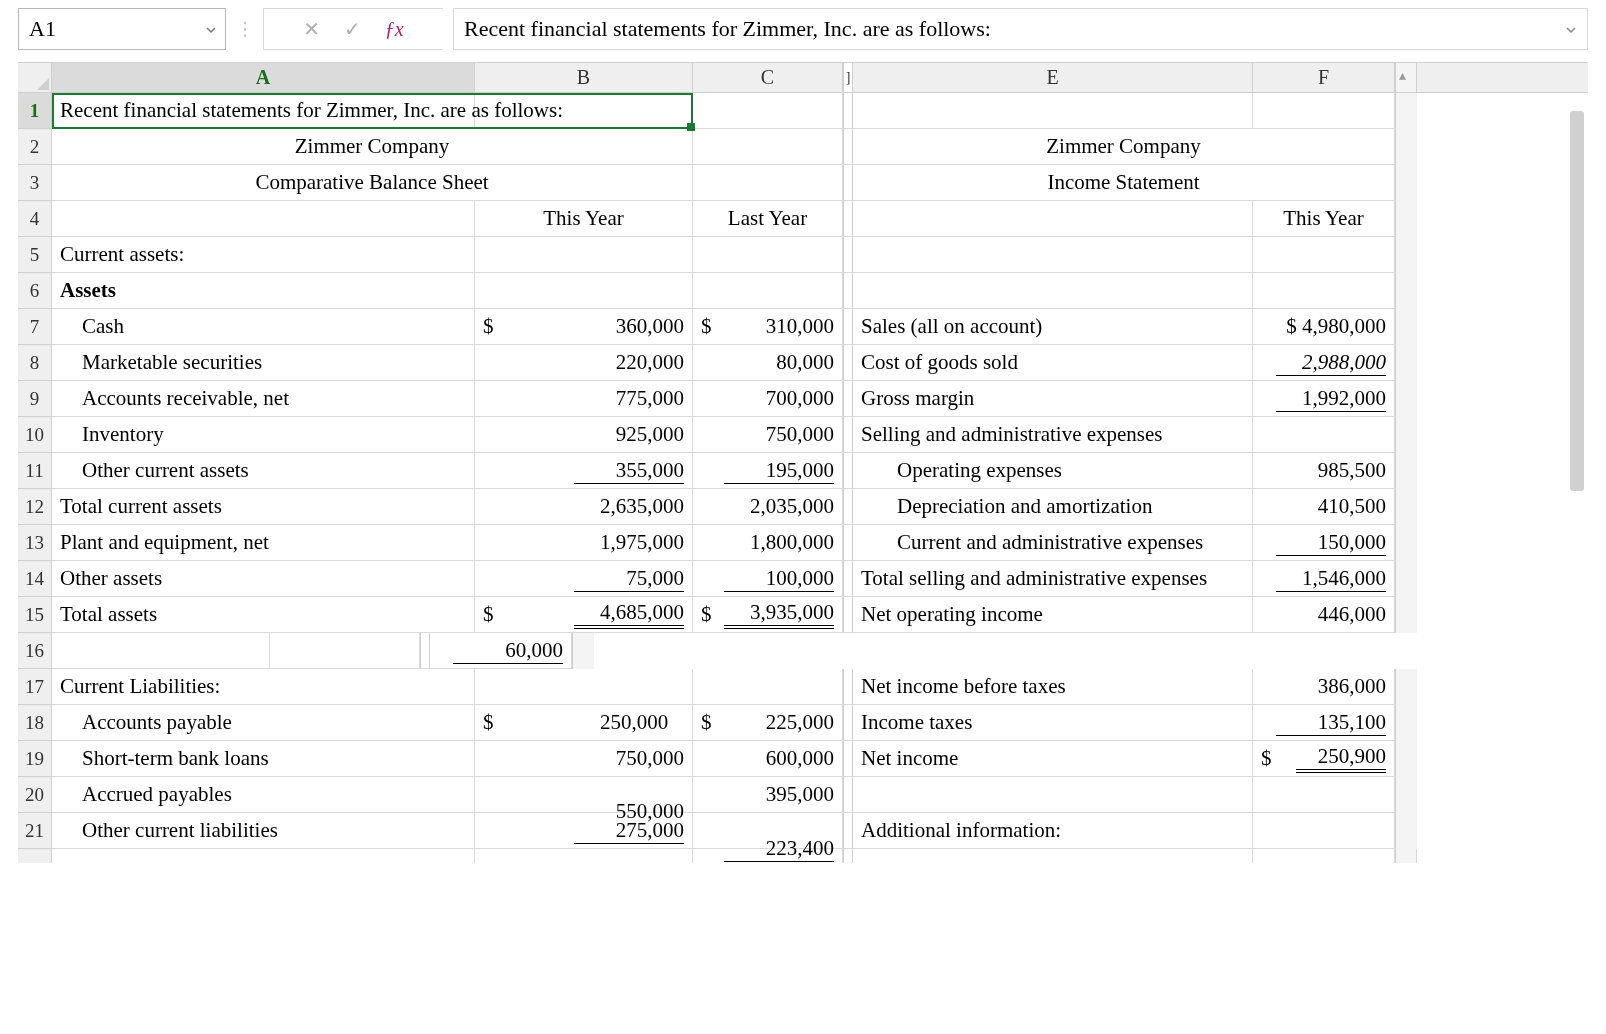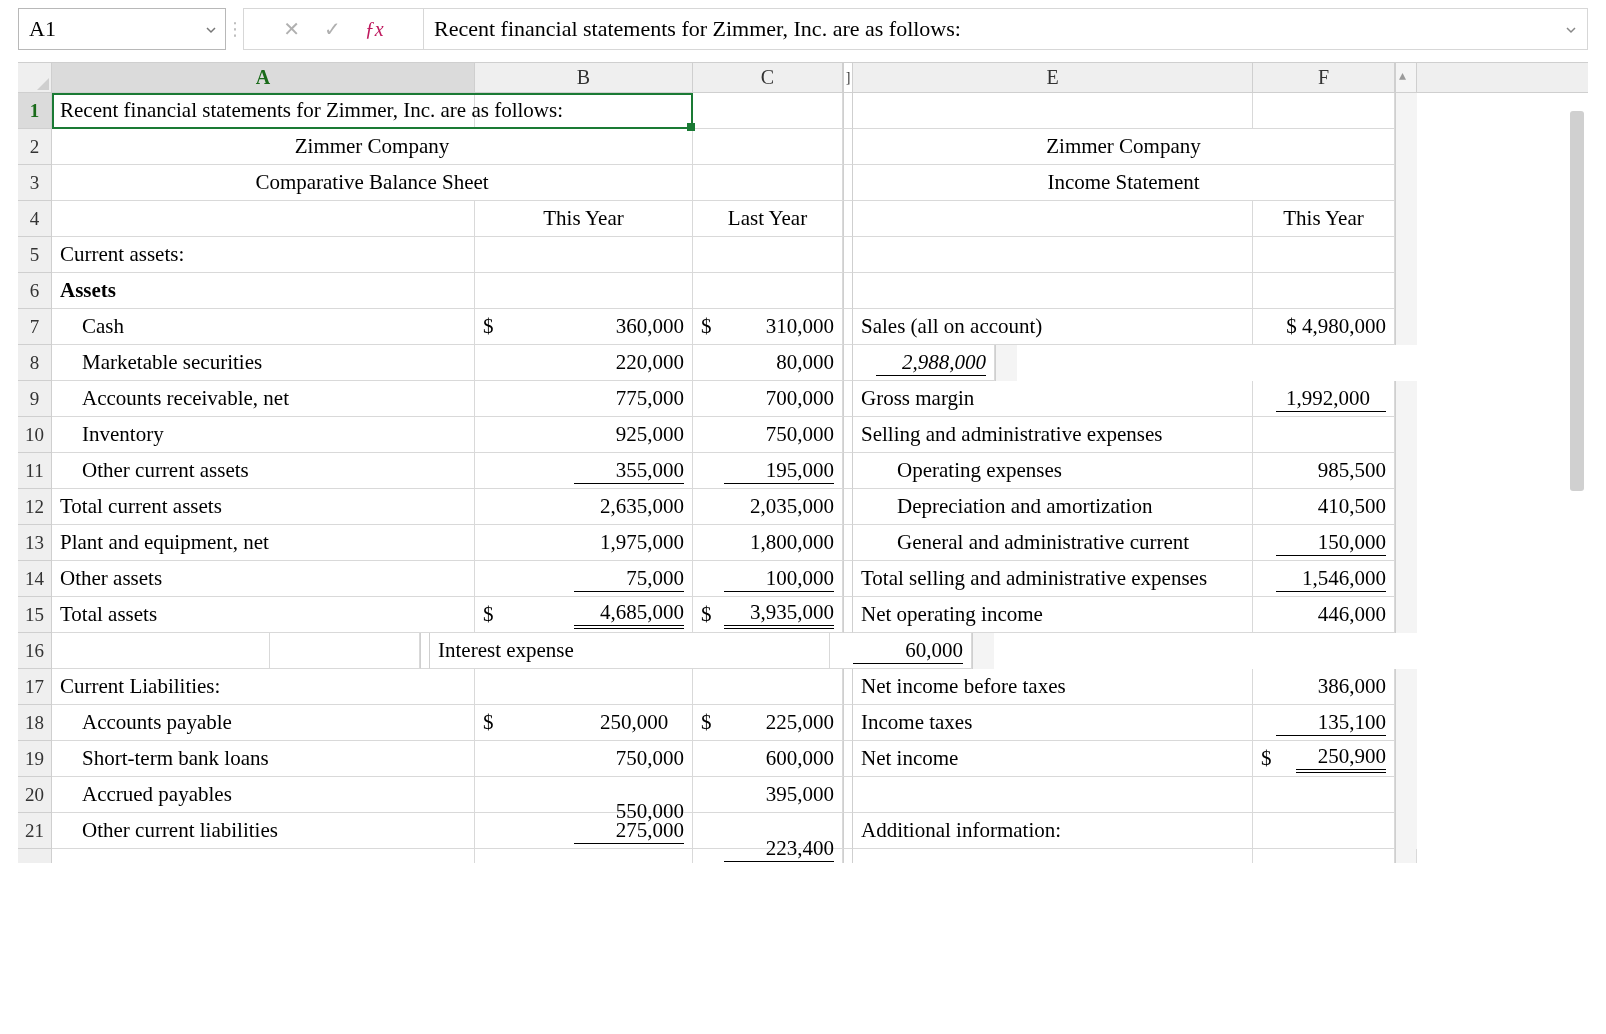--- a/index.html
+++ b/index.html
@@ -10,20 +10,21 @@
     color: #000;
     background: #fff;
     user-select: none;
   }
   .container { padding: 8px 18px; }
 
   
   .fbar {
     display: flex;
     align-items: center;
+    gap: 10px;
     margin-bottom: 12px;
   }
   .namebox {
     width: 208px;
     height: 42px;
     border: 1px solid #b8b8b8;
     display: flex;
     align-items: center;
     padding-left: 10px;
     font-size: 22px;
@@ -342,41 +343,44 @@
             <div class="cell wA">
               <span class="pad1">Marketable securities</span>
             </div>
             <div class="cell wB right">
               <span class="" style="display:inline-block;min-width:110px;text-align:right;padding-left:10px;">220,000</span>
             </div>
             <div class="cell wC right">
               <span class="" style="display:inline-block;min-width:110px;text-align:right;padding-left:10px;">80,000</span>
             </div>
             <div class="cell wD" style="padding: 0px;"></div>
+            <div class="cell wE">
+              <span class="">Cost of goods sold</span>
+            </div>
             <div class="cell wF right">
               <span class="u" style="display:inline-block;min-width:110px;text-align:right;padding-left:10px;font-style:italic;">2,988,000</span>
             </div>
             <div class="cell wScroll" style="padding: 0px; border-bottom: none; border-right: none;"></div>
           </div>
           <div class="row">
             <div class="cell wA">
               <span class="pad1">Accounts receivable, net</span>
             </div>
             <div class="cell wB right">
               <span class="" style="display:inline-block;min-width:110px;text-align:right;padding-left:10px;">775,000</span>
             </div>
             <div class="cell wC right">
               <span class="" style="display:inline-block;min-width:110px;text-align:right;padding-left:10px;">700,000</span>
             </div>
             <div class="cell wD" style="padding: 0px;"></div>
             <div class="cell wE">
               <span class="">Gross margin</span>
             </div>
             <div class="cell wF right">
-              <span class="u" style="display:inline-block;min-width:110px;text-align:left;padding-left:10px;">1,992,000</span>
+              <span class="u" style="display:inline-block;min-width:110px;text-align:right;padding-left:10px;">1,992,000</span>
             </div>
             <div class="cell wScroll" style="padding: 0px; border-bottom: none; border-right: none;"></div>
           </div>
           <div class="row">
             <div class="cell wA">
               <span class="pad1">Inventory</span>
             </div>
             <div class="cell wB right">
               <span class="" style="display:inline-block;min-width:110px;text-align:right;padding-left:10px;">925,000</span>
             </div>
@@ -435,21 +439,21 @@
               <span class="">Plant and equipment, net</span>
             </div>
             <div class="cell wB right">
               <span class="" style="display:inline-block;min-width:110px;text-align:right;padding-left:10px;">1,975,000</span>
             </div>
             <div class="cell wC right">
               <span class="" style="display:inline-block;min-width:110px;text-align:right;padding-left:10px;">1,800,000</span>
             </div>
             <div class="cell wD" style="padding: 0px;"></div>
             <div class="cell wE">
-              <span class="pad2">General and administrative current</span>
+              <span class="pad2">Current and administrative expenses</span>
             </div>
             <div class="cell wF right">
               <span class="u" style="display:inline-block;min-width:110px;text-align:right;padding-left:10px;">150,000</span>
             </div>
             <div class="cell wScroll" style="padding: 0px; border-bottom: none; border-right: none;"></div>
           </div>
           <div class="row">
             <div class="cell wA">
               <span class="">Other assets</span>
             </div>
@@ -490,23 +494,20 @@
             <div class="cell wScroll" style="padding: 0px; border-bottom: none; border-right: none;"></div>
           </div>
           <div class="row">
             <div class="cell wB right">
               <span class="" style="display:inline-block;min-width:110px;text-align:right;padding-left:10px;"></span>
             </div>
             <div class="cell wC right">
               <span class="" style="display:inline-block;min-width:110px;text-align:right;padding-left:10px;"></span>
             </div>
             <div class="cell wD" style="padding: 0px;"></div>
-            <div class="cell wE">
-              <span class="">Interest expense</span>
-            </div>
             <div class="cell wF right">
               <span class="u" style="display:inline-block;min-width:110px;text-align:right;padding-left:10px;">60,000</span>
             </div>
             <div class="cell wScroll" style="padding: 0px; border-bottom: none; border-right: none;"></div>
           </div>
           <div class="row">
             <div class="cell wA">
               <span class="">Current Liabilities:</span>
             </div>
             <div class="cell wB right">

